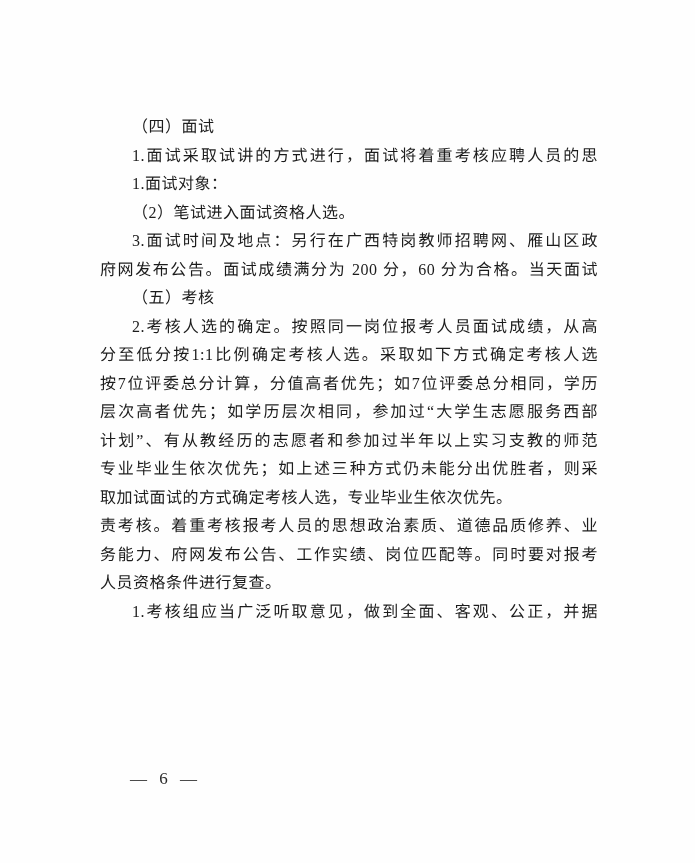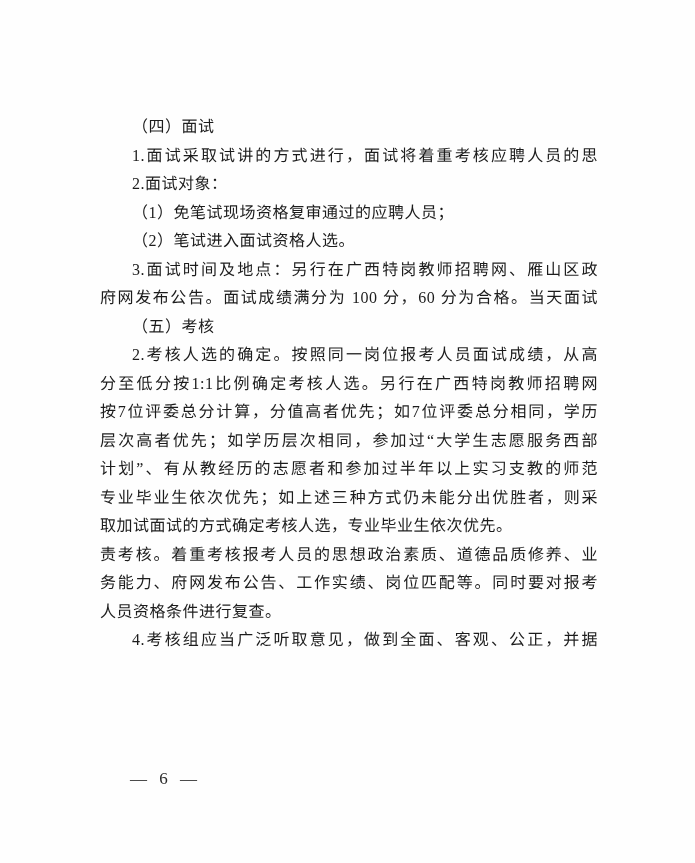--- a/index.html
+++ b/index.html
@@ -47,32 +47,31 @@
     color: #2a2a2a;
   }
 </style>
 </head>
 <body>
 
 <div class="scan-page">
   <div class="doc-body">
       <div class="line indent">（四）面试</div>
       <div class="line indent justify">1.面试采取试讲的方式进行，面试将着重考核应聘人员的思</div>
-      <div class="line indent">2.面试对象：</div>
-      <div class="line indent">（1）免笔试现场资格复审通过的应聘人员；</div>
+      <div class="line indent">1.面试对象：</div>
       <div class="line indent">（2）笔试进入面试资格人选。</div>
       <div class="line indent justify">3.面试时间及地点：另行在广西特岗教师招聘网、雁山区政</div>
-      <div class="line justify">府网发布公告。面试成绩满分为 100 分，60 分为合格。当天面试</div>
+      <div class="line justify">府网发布公告。面试成绩满分为 200 分，60 分为合格。当天面试</div>
       <div class="line indent">（五）考核</div>
       <div class="line indent justify">2.考核人选的确定。按照同一岗位报考人员面试成绩，从高</div>
-      <div class="line justify">分至低分按1:1比例确定考核人选。另行在广西特岗教师招聘网</div>
+      <div class="line justify">分至低分按1:1比例确定考核人选。采取如下方式确定考核人选</div>
       <div class="line justify">按7位评委总分计算，分值高者优先；如7位评委总分相同，学历</div>
       <div class="line justify">层次高者优先；如学历层次相同，参加过“大学生志愿服务西部</div>
       <div class="line justify">计划”、有从教经历的志愿者和参加过半年以上实习支教的师范</div>
       <div class="line justify">专业毕业生依次优先；如上述三种方式仍未能分出优胜者，则采</div>
       <div class="line">取加试面试的方式确定考核人选，专业毕业生依次优先。</div>
       <div class="line justify">责考核。着重考核报考人员的思想政治素质、道德品质修养、业</div>
       <div class="line justify">务能力、府网发布公告、工作实绩、岗位匹配等。同时要对报考</div>
       <div class="line">人员资格条件进行复查。</div>
-      <div class="line indent justify">4.考核组应当广泛听取意见，做到全面、客观、公正，并据</div>
+      <div class="line indent justify">1.考核组应当广泛听取意见，做到全面、客观、公正，并据</div>
     </div>
   <div class="page-number">— 6 —</div>
 </div>
 
 </body></html>

